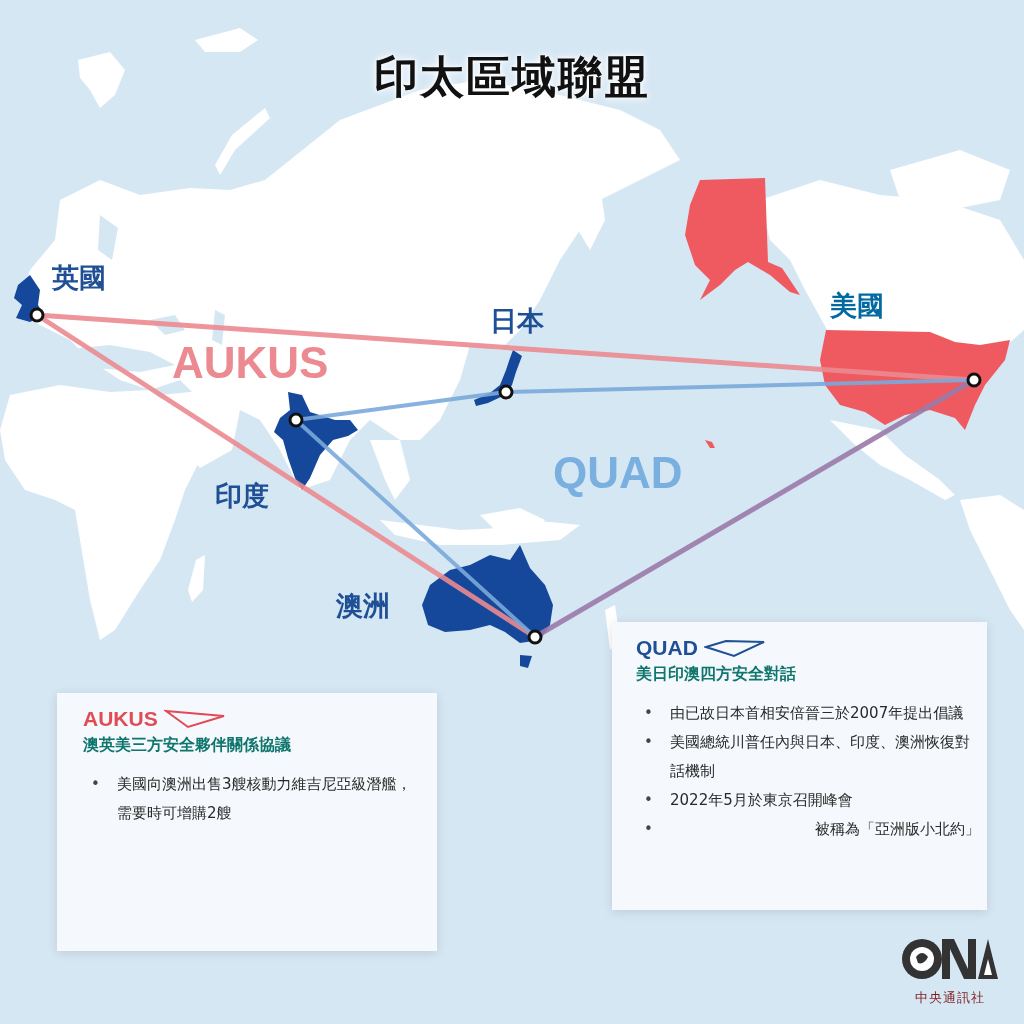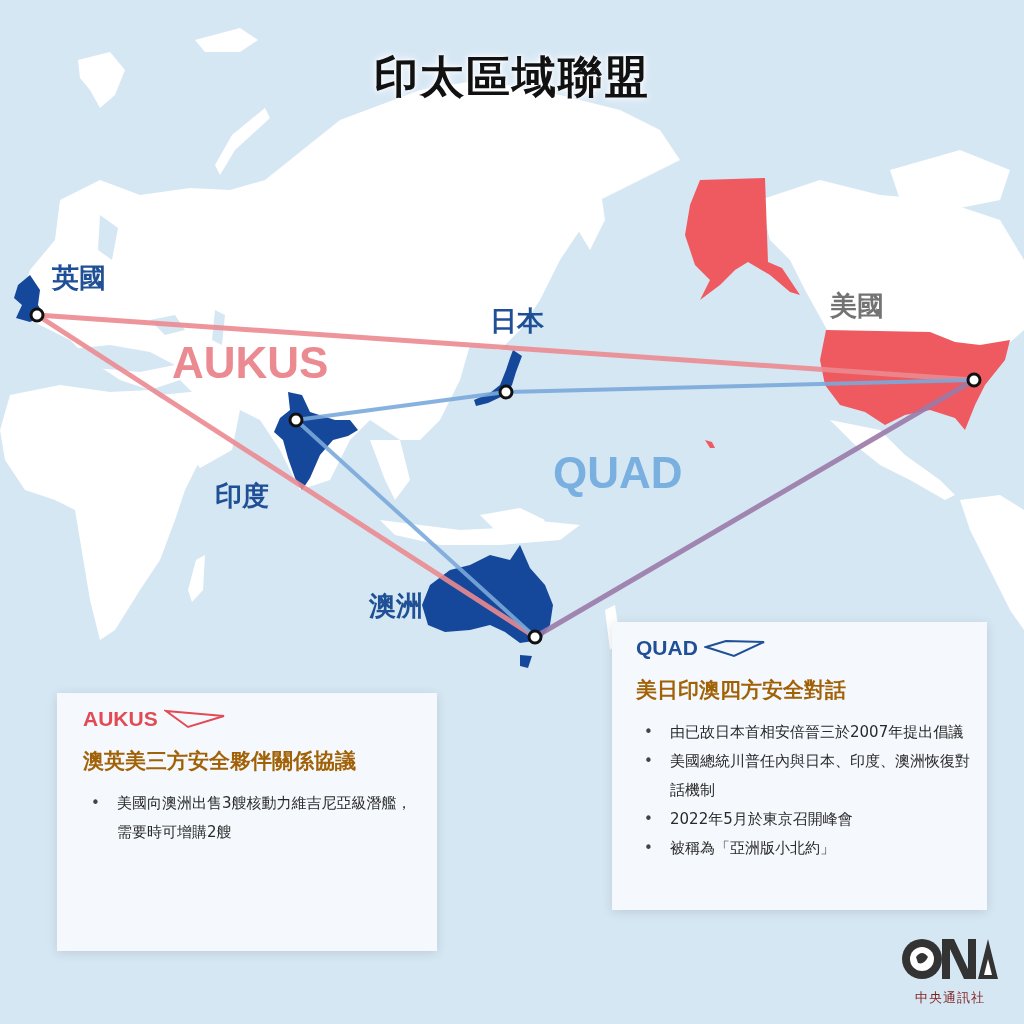--- a/index.html
+++ b/index.html
@@ -3,25 +3,25 @@
 <meta charset="utf-8">
 <style>
   html, body { margin: 0; padding: 0; }
   body { width: 1024px; height: 1024px; overflow: hidden; position: relative;
          font-family: "DejaVu Sans", "Liberation Sans", sans-serif; background: #d6e7f4; }
   .map { position: absolute; left: 0; top: 0; width: 1024px; height: 1024px; }
   .title { position: absolute; left: 0; width: 1024px; top: 48px; text-align: center;
            font-size: 44px; font-weight: 900; color: #111; letter-spacing: 2px;
            text-shadow: 0 0 4px #fff, 0 0 8px #fff; }
   .country-label { position: absolute; font-size: 27px; font-weight: bold; color: #1f4f95; }
-  .country-label.red { color: #737373; text-align: right; }
+  .country-label.red { color: #0369a1; text-align: right; }
   .alliance-label { position: absolute; font-size: 44px; font-weight: bold; font-family: "Liberation Sans", sans-serif; }
   .card { position: absolute; background: rgba(246,249,252,0.96); box-shadow: 0 2px 10px rgba(0,0,0,0.12); }
   .card-tag { font-family: "Liberation Sans", sans-serif; font-size: 21px; font-weight: bold; display: flex; align-items: center; gap: 6px; }
-  .card-title { font-size: 21px; font-weight: bold; color: #a16207; margin-top: 16px; }
+  .card-title { font-size: 16px; font-weight: bold; color: #0f766e; margin-top: 4px; }
   .card ul { list-style: none; margin: 14px 0 0 0; padding: 0; }
   .card li { position: relative; padding-left: 34px; font-size: 15px; line-height: 29px; color: #2a2a2a; }
   .card li::before { content: "•"; position: absolute; left: 8px; top: 0; color: #444; }
   .logo { position: absolute; left: 900px; top: 935px; width: 100px; }
   .logo-text { font-size: 13px; color: #7f1d1d; text-align: center; letter-spacing: 1px; margin-top: 2px; }
 </style>
 </head>
 <body>
 
 <svg class="map" viewBox="0 0 1024 1024" xmlns="http://www.w3.org/2000/svg">
@@ -84,21 +84,21 @@
     <circle cx="535" cy="637" r="6"></circle>
     <circle cx="974" cy="380" r="6"></circle>
   </g>
 </svg>
 
 <div class="title">印太區域聯盟</div>
 
 <div class="country-label" style="left:52px; top:260px;">英國</div>
 <div class="country-label" style="left:490px; top:303px;">日本</div>
 <div class="country-label" style="left:215px; top:478px;">印度</div>
-<div class="country-label" style="left:336px; top:588px;margin-left:33px;">澳洲</div>
+<div class="country-label" style="left:336px; top:588px;">澳洲</div>
 <div class="country-label red" style="left:830px; top:288px;">美國</div>
 
 <div class="alliance-label" style="left:172px; top:338px; color:#eb8a90;">AUKUS</div>
 <div class="alliance-label" style="left:553px; top:448px; color:#7ab0e0;">QUAD</div>
 
 <div class="card" style="left:57px; top:693px; width:380px; height:258px; padding:14px 0 0 26px; box-sizing:border-box;">
   <div class="card-tag" style="color:#e24b55;">
     <span>AUKUS</span>
     <svg width="62" height="22" viewBox="0 0 62 22">
       <polygon points="2,3 60,8 24,19" fill="none" stroke="#e24b55" stroke-width="2"></polygon>
@@ -115,21 +115,21 @@
     <span>QUAD</span>
     <svg width="62" height="22" viewBox="0 0 62 22">
       <polygon points="2,10 22,4 60,5 30,19" fill="none" stroke="#1f4f95" stroke-width="2"></polygon>
     </svg>
   </div>
   <div class="card-title">美日印澳四方安全對話</div>
   <ul>
     <li style="width:310px;">由已故日本首相安倍晉三於2007年提出倡議</li>
     <li style="width:310px;">美國總統川普任內與日本、印度、澳洲恢復對話機制</li>
     <li style="width:310px;">2022年5月於東京召開峰會</li>
-    <li style="width:310px;">被稱為「亞洲版小北約」</li>
+    <li style="width:310px;text-align:right;">被稱為「亞洲版小北約」</li>
   </ul>
 </div>
 
 <div class="logo">
   <svg width="100" height="48" viewBox="0 0 100 48">
     <circle cx="22" cy="24" r="20" fill="#333"></circle>
     <circle cx="22" cy="24" r="12" fill="#fff"></circle>
     <path d="M16 22 Q22 14 28 22 Q24 30 18 28 Z" fill="#333"></path>
     <path d="M42 4 L54 4 L68 34 L68 4 L76 4 L76 44 L64 44 L50 14 L50 44 L42 44 Z" fill="#333"></path>
     <path d="M78 44 L88 4 L98 44 Z" fill="#333"></path>

